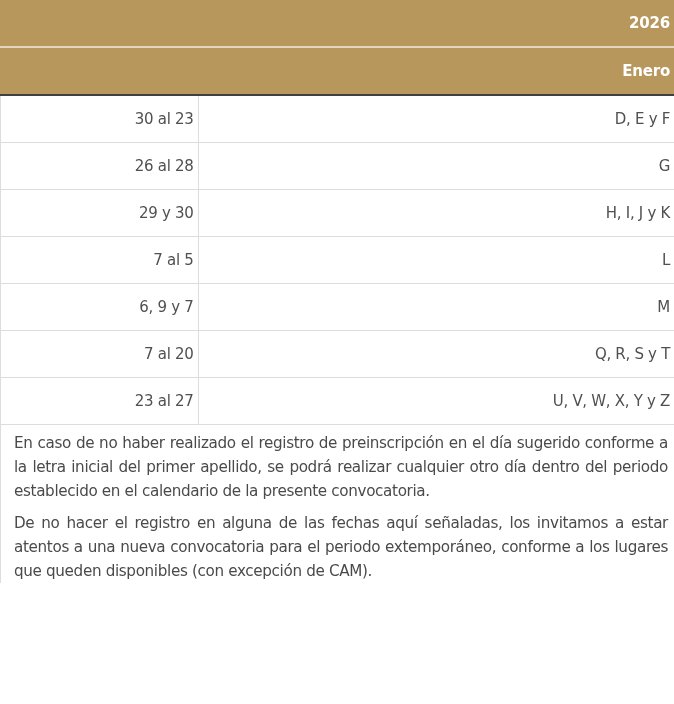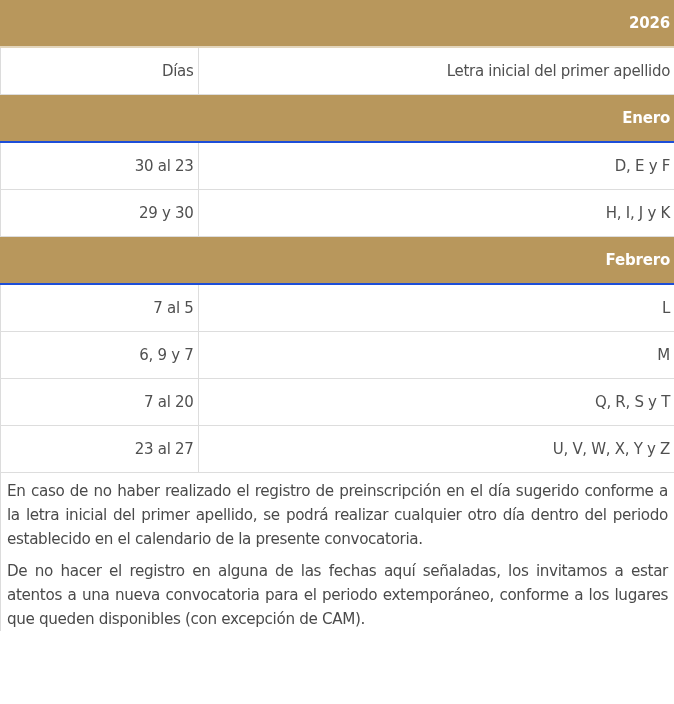--- a/index.html
+++ b/index.html
@@ -30,67 +30,64 @@
       border-bottom: 1px solid #dddddd;
       color: #505050;
       letter-spacing: -0.3px;
     }
     table.sched td.left { border-right: 1px solid #dddddd; }
     table.sched tr.band td {
       background: #b8975c;
       color: #ffffff;
       font-weight: bold;
       font-size: 15px;
-      border-bottom: 2px solid #1d4ed8;
+      border-bottom: 2px solid #404040;
       letter-spacing: -0.2px;
     }
     table.sched tr.year td { border-bottom: 2px solid #e3d6bd; }
     .notes {
       padding: 6px 6px 0 6px;
       font-size: 15.2px;
       line-height: 24px;
       color: #4a4a4a;
       text-align: justify;
       letter-spacing: -0.35px;
     }
-    .notes p { margin: 0 0 8px 0; }
+    .notes p { margin: 0 0 8px 7px; }
   </style>
 </head>
 <body>
 
 <div class="wrap">
   <table class="sched">
     <colgroup>
         <col class="c1">
         <col class="c2">
       </colgroup>
     <tbody>
       <tr class="band year">
         <td colspan="2">2026</td>
       </tr>
-      <tr>
-        <td class="left">Días</td>
-        <td>Letra inicial del primer apellido</td>
-      </tr>
 
       <tr class="band">
         <td colspan="2">Enero</td>
       </tr>
       <tr>
         <td class="left">30 al 23</td>
         <td>D, E y F</td>
       </tr>
       <tr>
+        <td class="left">26 al 28</td>
+        <td>G</td>
+      </tr>
+      <tr>
         <td class="left">29 y 30</td>
         <td>H, I, J y K</td>
       </tr>
 
-      <tr class="band">
-        <td colspan="2">Febrero</td>
-      </tr>
       <tr>
         <td class="left">7 al 5</td>
         <td>L</td>
       </tr>
       <tr>
         <td class="left">6, 9 y 7</td>
         <td>M</td>
       </tr>
       <tr>
         <td class="left">7 al 20</td>

